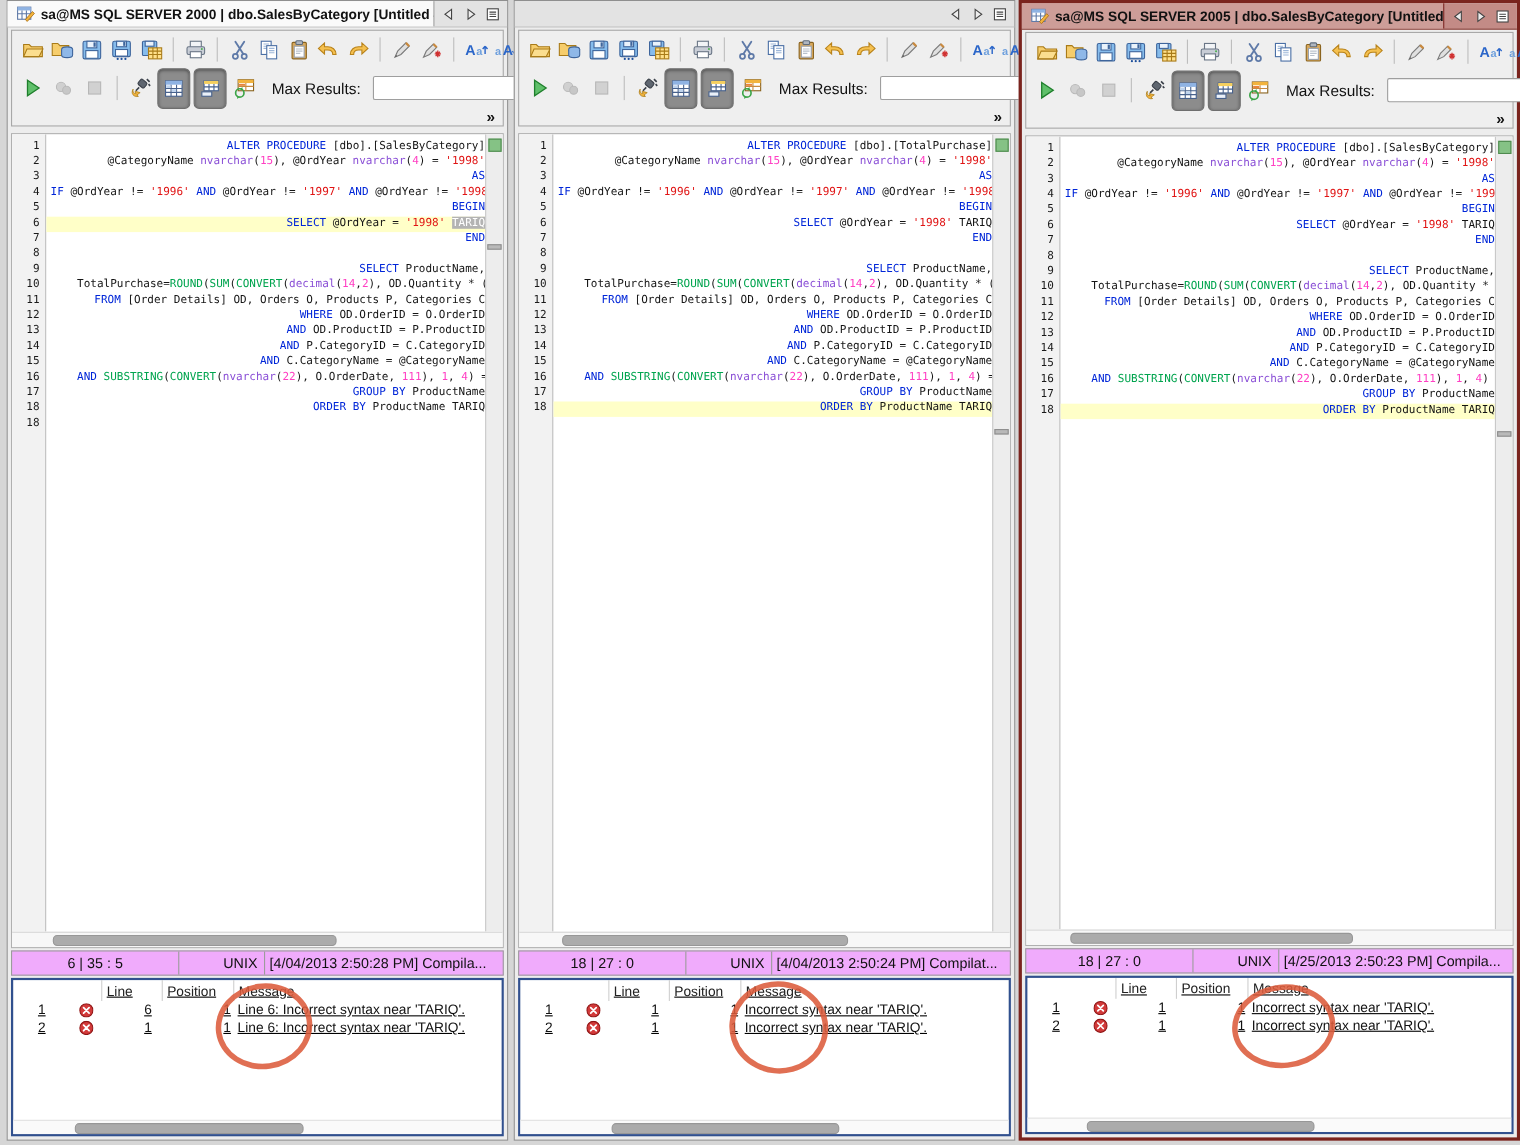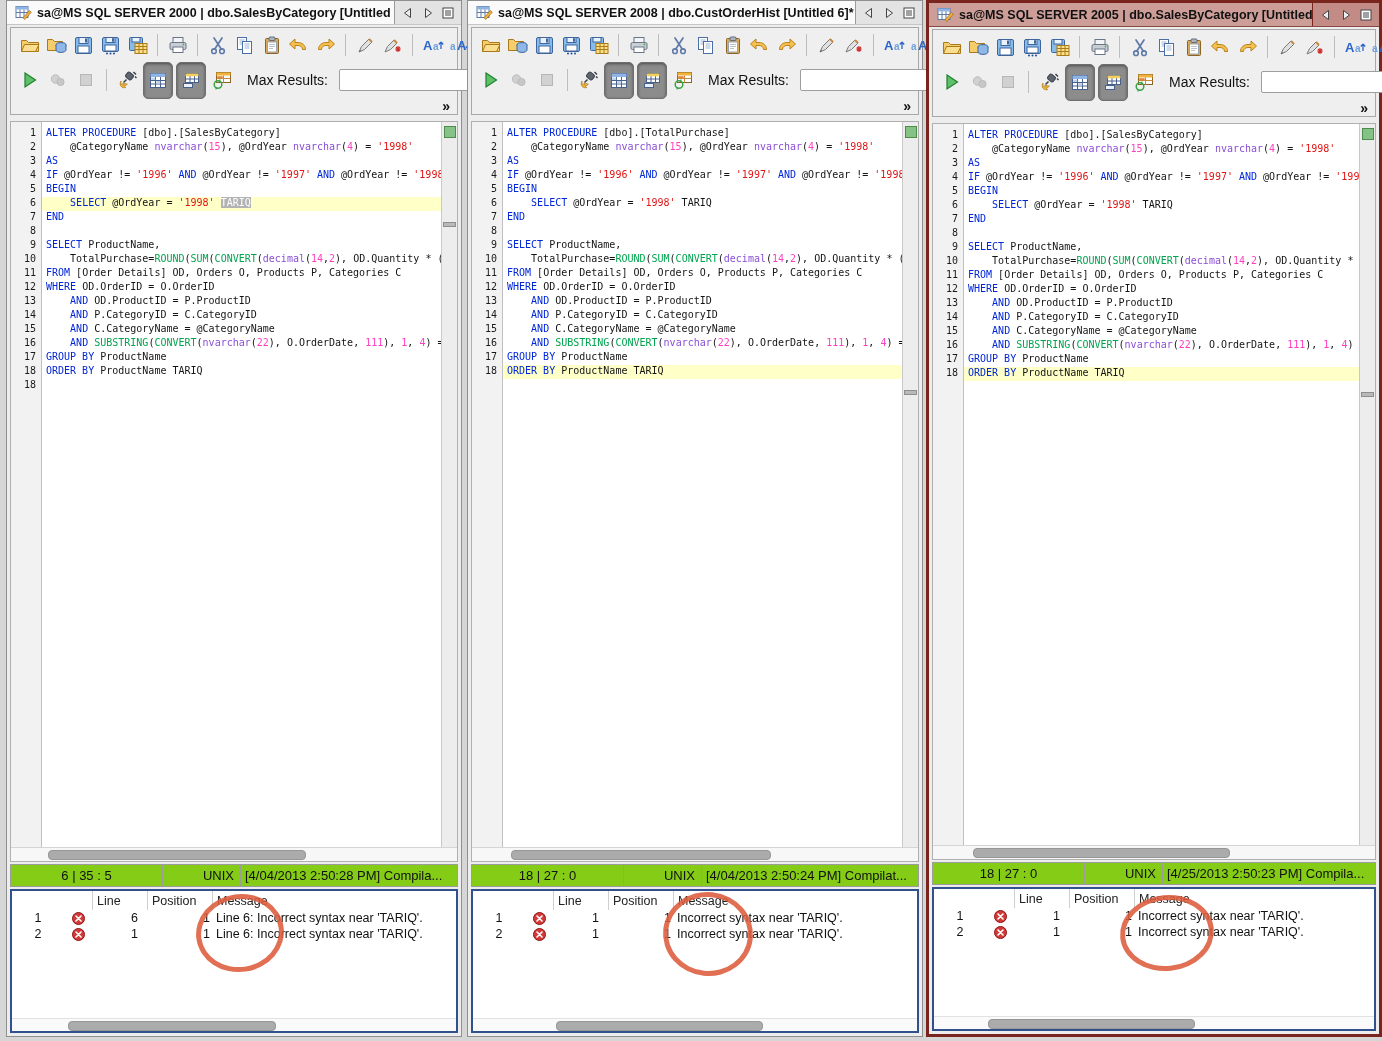--- a/index.html
+++ b/index.html
@@ -34,42 +34,42 @@
   .overflow{position:absolute;right:7px;bottom:0px;font-weight:700;font-size:14px;color:#111;}
   
   .editor{flex:1;margin:6px 3px 0 3px;background:#fff;border:1px solid #B0B0B0;display:flex;
           flex-direction:column;overflow:hidden;}
   .ed-body{flex:1;display:flex;overflow:hidden;}
   .gutter{width:30px;background:#F2F2F2;border-right:1px solid #C0C0C0;padding-top:5px;flex:none;}
   .ln{height:14px;line-height:14px;font:10px "DejaVu Sans Mono",monospace;color:#1a1a1a;
       text-align:right;padding-right:5px;}
   .code{flex:1;padding-top:5px;overflow:hidden;}
   .cl{height:14px;line-height:14px;font:10px "DejaVu Sans Mono",monospace;white-space:pre;
-      color:#141414;padding-left:4px;}
+      color:#141414;padding-left:4px;text-align:right;}
   .cl.hl{background:#FFFFC8;}
   .tk-k{color:#0026D8;} .tk-s{color:#E01414;} .tk-n{color:#FF3FC3;}
   .tk-t{color:#8A4FD6;} .tk-f{color:#00A44E;} .tk-p{color:#141414;}
   .tk-sel{background:#B3B3B3;color:#FFFFFF;}
   .ruler{width:15px;background:#EDEDED;border-left:1px solid #C9C9C9;position:relative;flex:none;}
   .sq{position:absolute;top:4px;left:2px;width:10px;height:10px;background:#85C285;border:1px solid #4F8A4F;}
   .tick{position:absolute;left:1px;width:11px;height:3px;background:#B9B9B9;border:1px solid #8E8E8E;}
   .hscroll{height:13px;background:#F7F7F7;border-top:1px solid #D5D5D5;position:relative;flex:none;}
   .thumb{position:absolute;top:2px;height:8px;border-radius:4px;background:#ABABAB;border:1px solid #979797;}
   
-  .statusbar{height:21px;margin:2px 3px;border:1px solid #9C9C9C;background:#84cc16;display:flex;
+  .statusbar{height:21px;margin:2px 3px;border:1px solid #9C9C9C;background:#f0abfc;display:flex;
              align-items:stretch;font-size:13px;color:#111;flex:none;}
   .st-cell{display:flex;align-items:center;justify-content:center;border-right:1px solid #9C9C9C;
            padding:0 4px;white-space:nowrap;overflow:hidden;box-sizing:border-box;}
   .st-pos{width:152px;}
   .st-ins{width:34px;margin-top:24px;}
   .st-unix{width:44px;}
   .st-msg{flex:1;justify-content:flex-start;border-right:none;}
   
   .errorpanel{height:140px;margin:0 3px 3px 3px;border:2px solid #31508E;background:#fff;position:relative;
-              overflow:hidden;flex:none;}
+              overflow:hidden;flex:none;text-decoration:underline;}
   .er-grid{display:grid;grid-template-columns:52px 28px 55px 65px 1fr;font-size:12.5px;color:#111;}
   .er-h{padding:3px 2px 2px 4px;color:#222;white-space:nowrap;overflow:hidden;}
   .er-h.c2,.er-h.c3,.er-h.c4{border-left:1px solid #CFCFCF;}
   .er-c{height:16px;line-height:16px;white-space:nowrap;overflow:hidden;}
   .er-num{text-align:center;}
   .er-ic{display:flex;align-items:center;justify-content:center;}
   .er-line{text-align:right;padding-right:9px;}
   .er-pos{text-align:right;padding-right:2px;}
   .er-msg{padding-left:4px;}
   .er-scroll{position:absolute;left:0;right:0;bottom:0;height:12px;background:#FAFAFA;border-top:1px solid #E2E2E2;}
@@ -431,31 +431,20 @@
           <div class="er-c er-msg">Line 6: Incorrect syntax near 'TARIQ'.</div>
         </div>
         <div class="er-scroll">
           <div class="thumb" style="left: 56px; width: 206px;"></div>
         </div>
       </div>
       <div class="annotation" style="left: 189px; top: 893px; width: 78px; height: 68px; transform: rotate(-8deg); border-color: rgb(220, 91, 59);"></div>
     </section>
     <section class="panel" style="left: 467px; width: 456px;">
       <div class="tabstrip">
-        <div class="tab">
-          <span class="icwrap">
-            <svg width="17" height="15" viewBox="0 0 17 15">
-              <rect x="1" y="1.5" width="12" height="11" fill="#FFF" stroke="#5F7AA8"></rect>
-              <rect x="1" y="1.5" width="12" height="3" fill="#8FB3E3"></rect>
-              <path d="M1 7.5h12 M5 4.5v8 M9 4.5v8" stroke="#5F7AA8" fill="none"></path>
-              <path d="M8 12.8 L14.5 5.5 L16.3 7.2 L9.8 14.5 Z" fill="#F2B33D" stroke="#A5690B" stroke-width=".7"></path>
-            </svg>
-          </span>
-          <span class="tab-title">sa@MS SQL SERVER 2008 | dbo.CustOrderHist [Untitled 6]*</span>
-        </div>
         <div class="tabctrl">
           <span class="tbtn">
             <span class="icwrap">
               <svg width="12" height="12" viewBox="0 0 12 12">
                 <path d="M8.5 1.5 L2.5 6 L8.5 10.5 Z" fill="#EDEDED" stroke="#444"></path>
               </svg>
             </span>
           </span>
           <span class="tbtn">
             <span class="icwrap">

